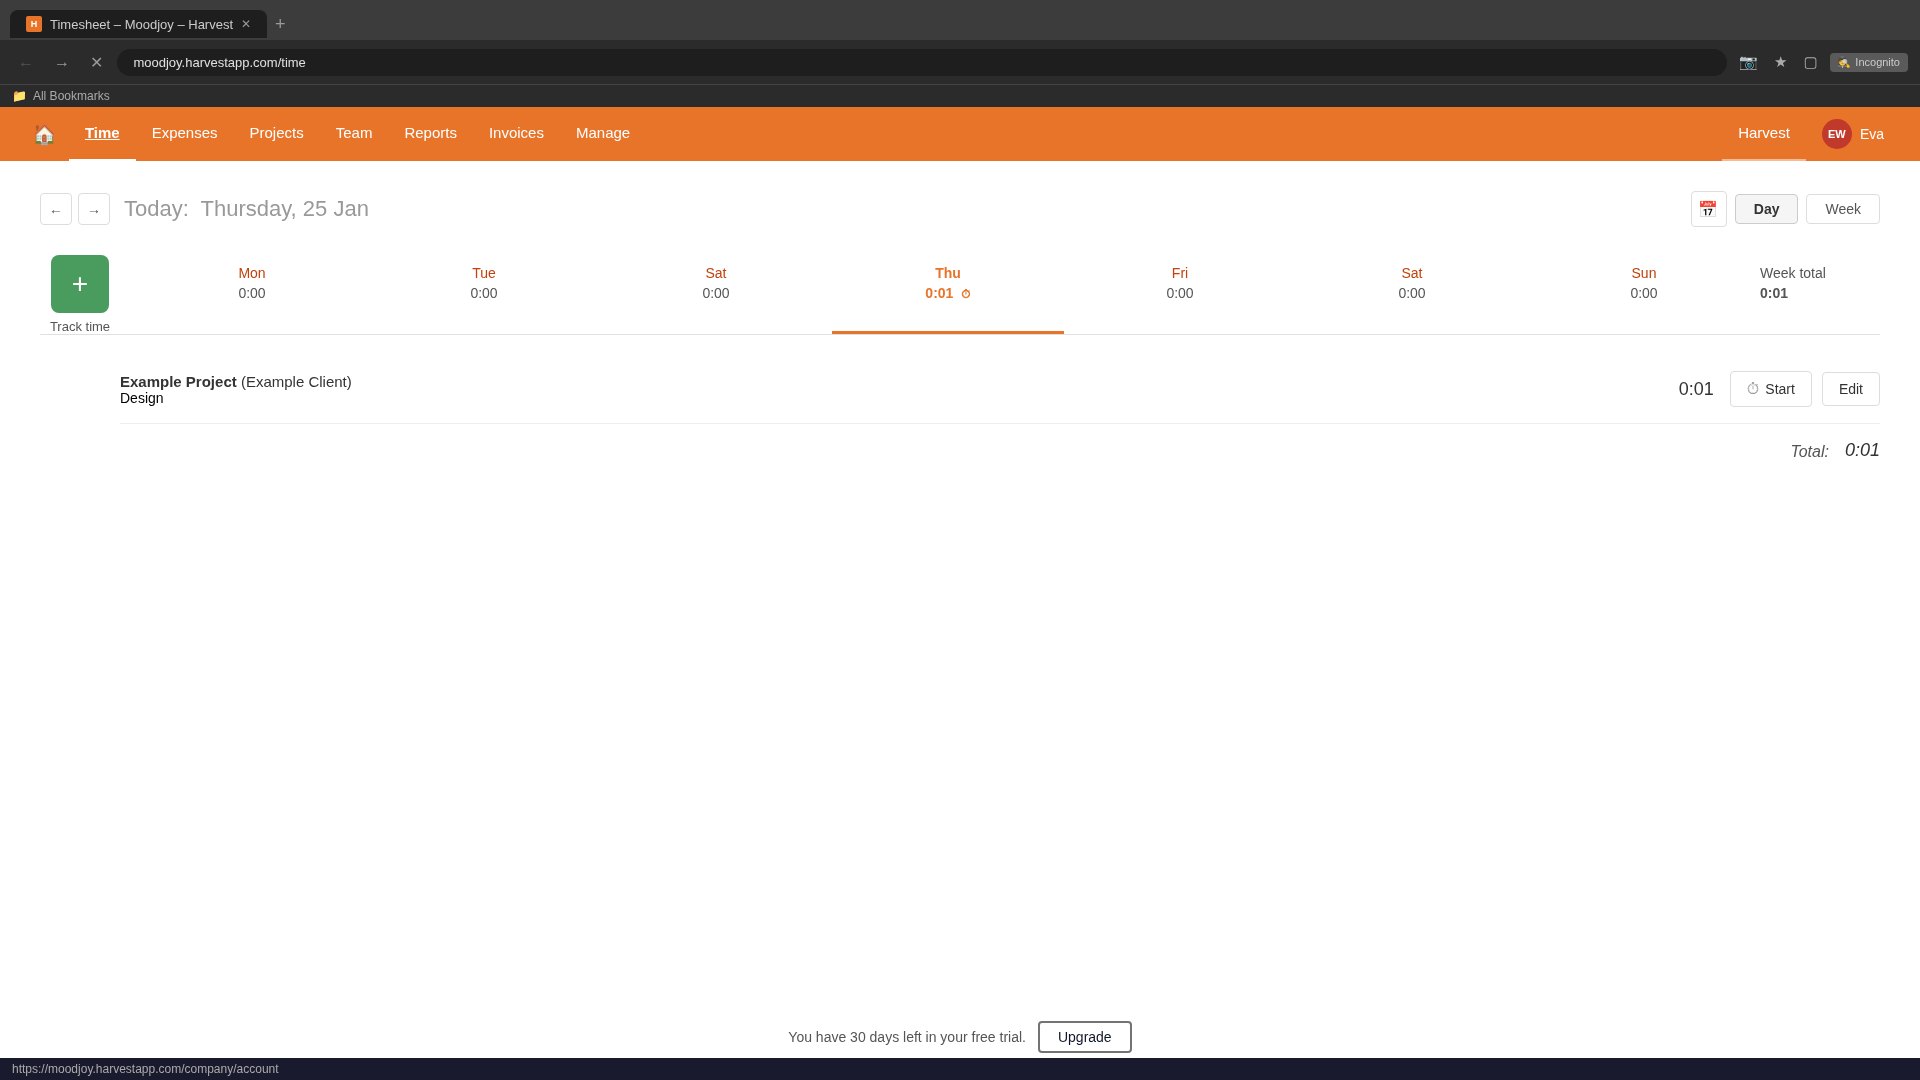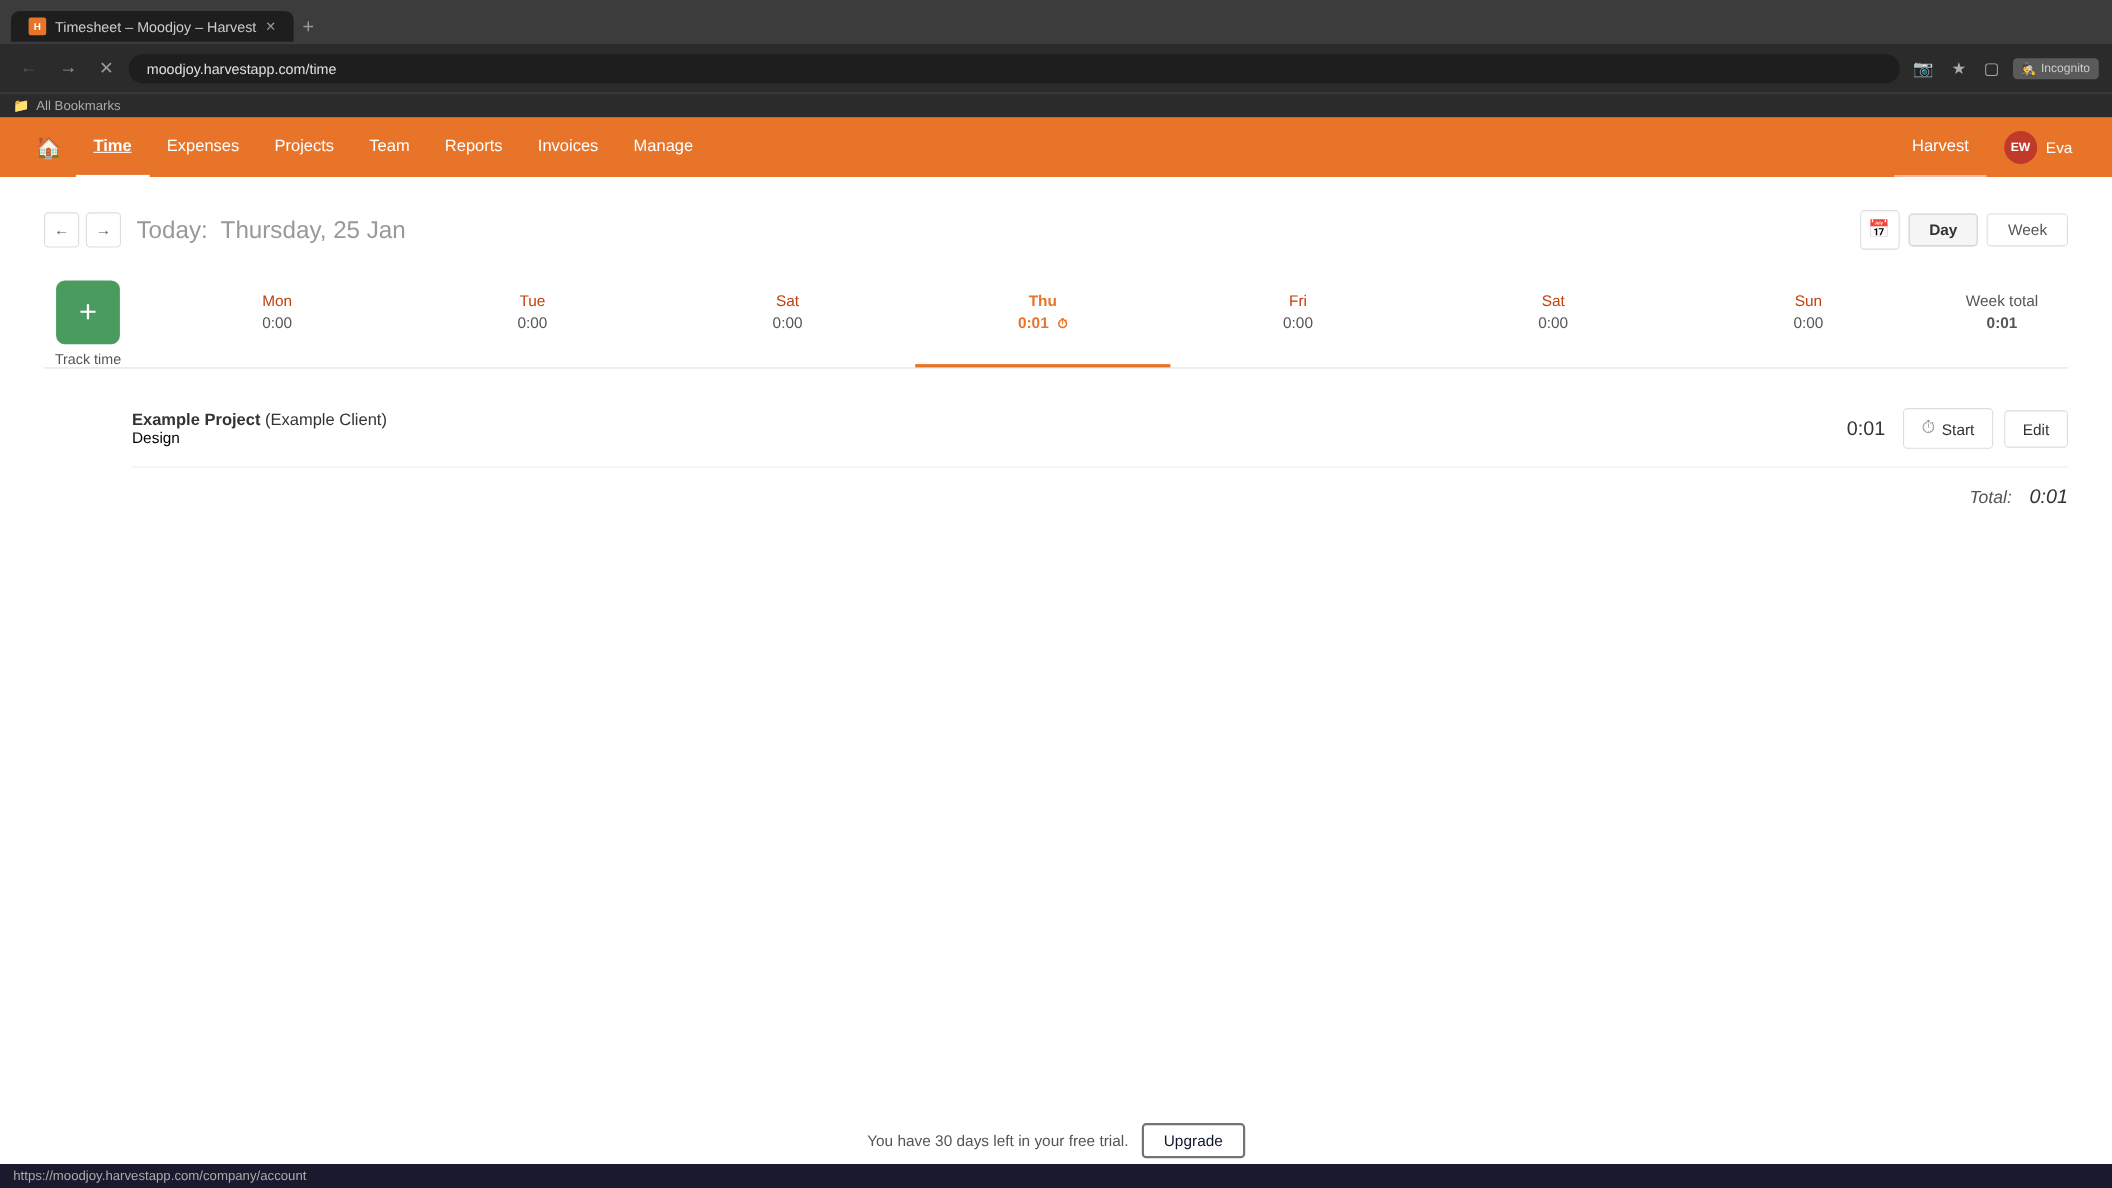--- a/index.html
+++ b/index.html
@@ -53,21 +53,21 @@
     .plus-btn { width: 58px; height: 58px; background: #4a9b5e; border-radius: 8px; display: flex; align-items: center; justify-content: center; cursor: pointer; color: white; font-size: 28px; margin-bottom: 6px; border: none; }
     .track-label { font-size: 13px; color: #555; }
     .day-cols { display: flex; flex: 1; }
     .day-col { flex: 1; text-align: center; padding: 10px 0 12px; cursor: pointer; border-bottom: 3px solid transparent; }
     .day-col.active { border-bottom: 3px solid #e8742a; }
     .day-col .day-name { font-size: 14px; color: #c2410c; margin-bottom: 4px; }
     .day-col.active .day-name { color: #e8742a; font-weight: 600; }
     .day-col .day-hours { font-size: 14px; color: #555; }
     .day-col.active .day-hours { color: #e8742a; font-weight: 600; }
     .timer-icon { display: inline-block; margin-left: 4px; font-size: 12px; color: #e8742a; }
-    .week-total-col { text-align: center; padding: 10px 0 12px; min-width: 120px; }
+    .week-total-col { text-align: left; padding: 10px 0 12px; min-width: 120px; }
     .week-total-label { font-size: 14px; color: #555; margin-bottom: 4px; }
     .week-total-value { font-size: 14px; color: #555; font-weight: 600; }
 
     
     .entry-row { display: flex; align-items: center; padding: 16px 0; border-bottom: 1px solid #eee; margin-left: 80px; }
     .entry-info { flex: 1; }
     .entry-project { font-size: 15px; color: #333; }
     .entry-project strong { font-weight: 700; }
     .entry-task { font-size: 14px; color: #000000; }
     .entry-time { font-size: 18px; color: #333; margin-right: 16px; font-weight: 400; min-width: 50px; text-align: right; }

